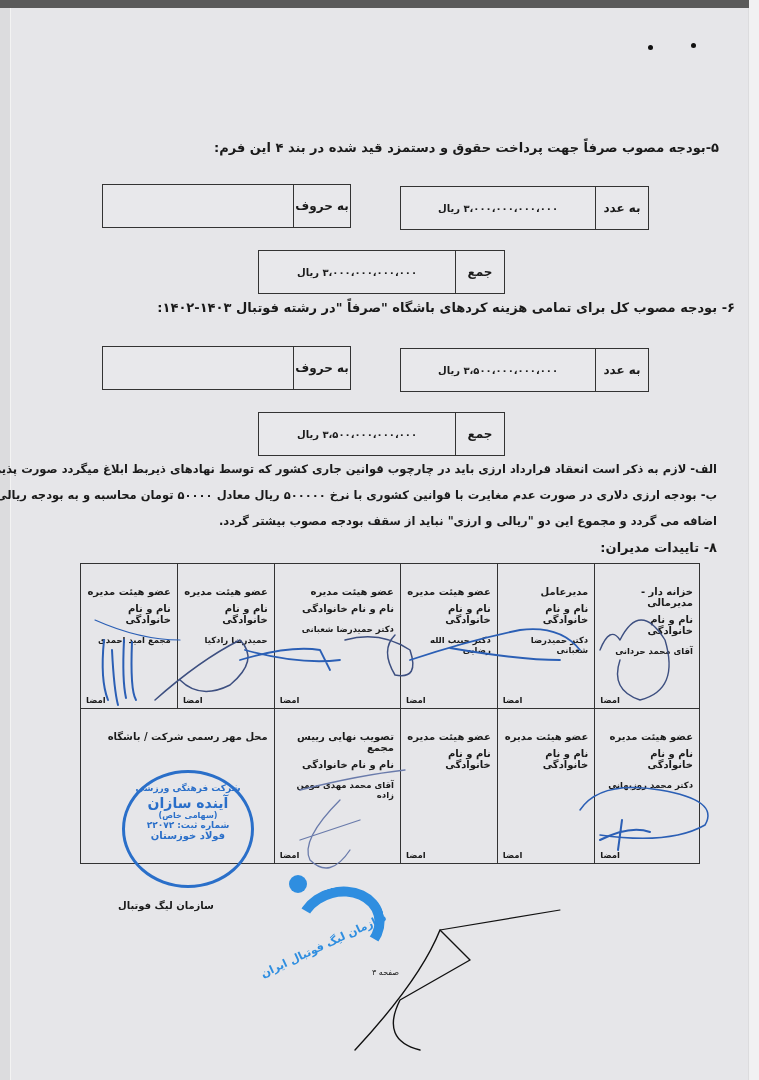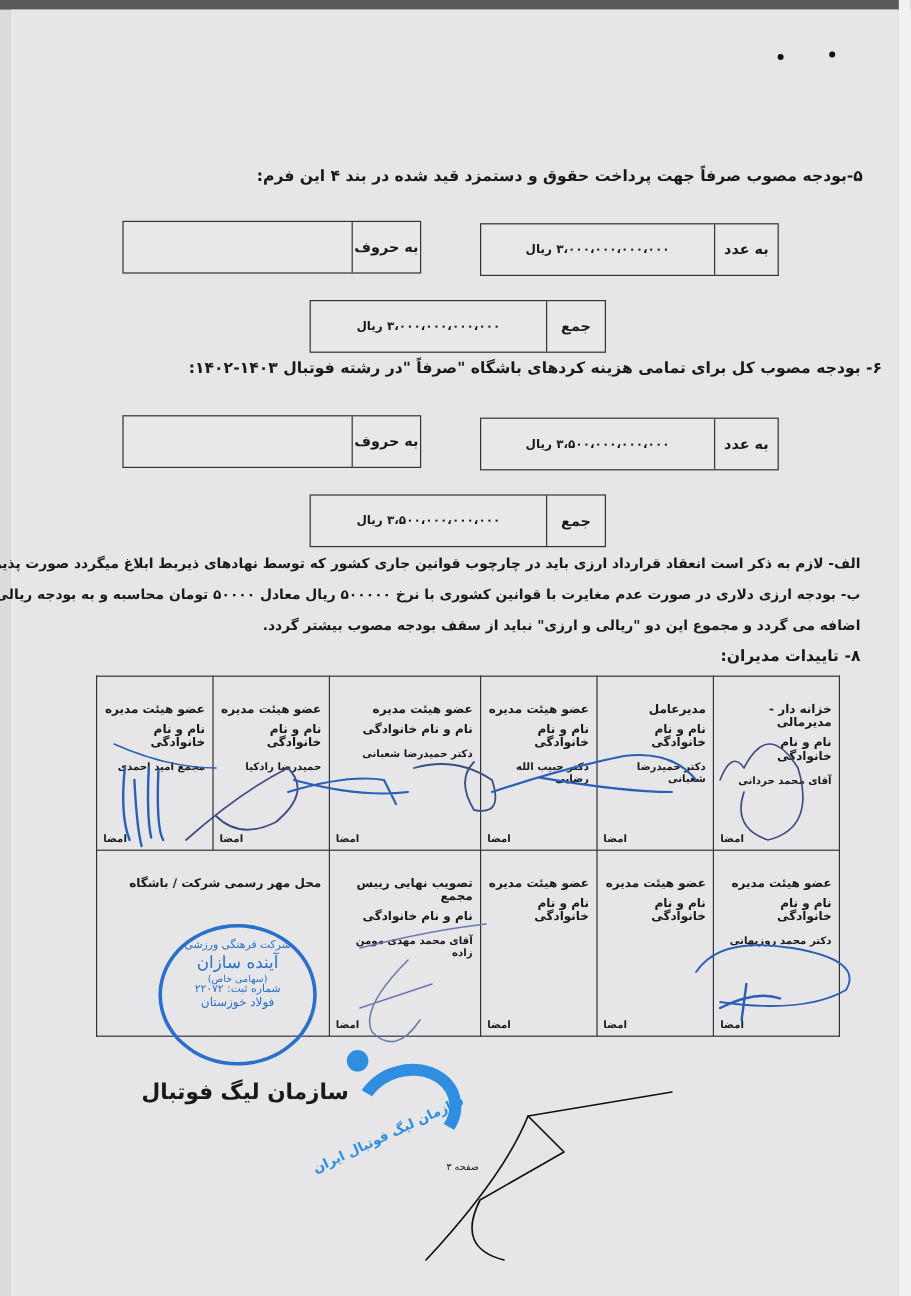--- a/index.html
+++ b/index.html
@@ -33,21 +33,21 @@
   table.sig td {
     border:1.5px solid #333; vertical-align:top; padding:4px 6px; font-size:10px; font-weight:bold; position:relative;
   }
   table.sig tr.r1 td { height:136px; }
   table.sig tr.r2 td { height:146px; }
   .cell-title { display:block; margin-top:18px; }
   .cell-sub { display:block; margin-top:6px; }
   .cell-name { display:block; margin-top:10px; font-size:8.5px; }
   .emza { position:absolute; left:5px; bottom:3px; font-size:8.5px; }
   svg.overlay { position:absolute; left:0; top:0; pointer-events:none; }
-  .footer-title { position:absolute; left:118px; top:900px; font-size:18px; font-weight:bold; direction:rtl; }
+  .footer-title { position:absolute; left:118px; top:900px; font-size:10px; font-weight:bold; direction:rtl; }
   .page-no { position:absolute; left:372px; top:968px; font-size:8px; font-weight:normal; direction:rtl; }
 </style>
 </head>
 <body>
 
 <div class="topstrip"></div>
 <div class="page"></div>
 <div class="rightedge"></div>
 
 <div class="dot" style="left:648px;top:45px;"></div>
@@ -150,21 +150,21 @@
       <span class="cell-name">آقای محمد مهدی مومن زاده</span>
       <span class="emza">امضا</span>
     </td>
     <td colspan="2">
       <span class="cell-title">محل مهر رسمی شرکت / باشگاه</span>
     </td>
   </tr>
 </tbody>
   </table>
 
-<div style="position:absolute;left:132px;top:770px;width:126px;height:112px;border:3px solid #2a6fc9;border-radius:50%;color:#2a6fc9;text-align:center;direction:rtl;font-weight:normal;">
+<div style="position:absolute;left:122px;top:770px;width:126px;height:112px;border:3px solid #2a6fc9;border-radius:50%;color:#2a6fc9;text-align:center;direction:rtl;font-weight:bold;">
   <div style="font-size:9px;margin-top:10px;">شرکت فرهنگی ورزشی</div>
   <div style="font-size:14px;margin-top:2px;">آینده سازان</div>
   <div style="font-size:8px;">(سهامی خاص)</div>
   <div style="font-size:9px;">شماره ثبت: ۲۲۰۷۲</div>
   <div style="font-size:10px;">فولاد خوزستان</div>
 </div>
 
 <svg class="overlay" width="759" height="1080">
   <g fill="none" stroke-linecap="round" stroke-linejoin="round">
     <path d="M104 640 Q100 680 108 700 M112 650 Q114 690 118 705 M124 640 Q122 680 126 698 M132 642 Q130 690 136 700" stroke="#2b5fb5" stroke-width="2"></path>

